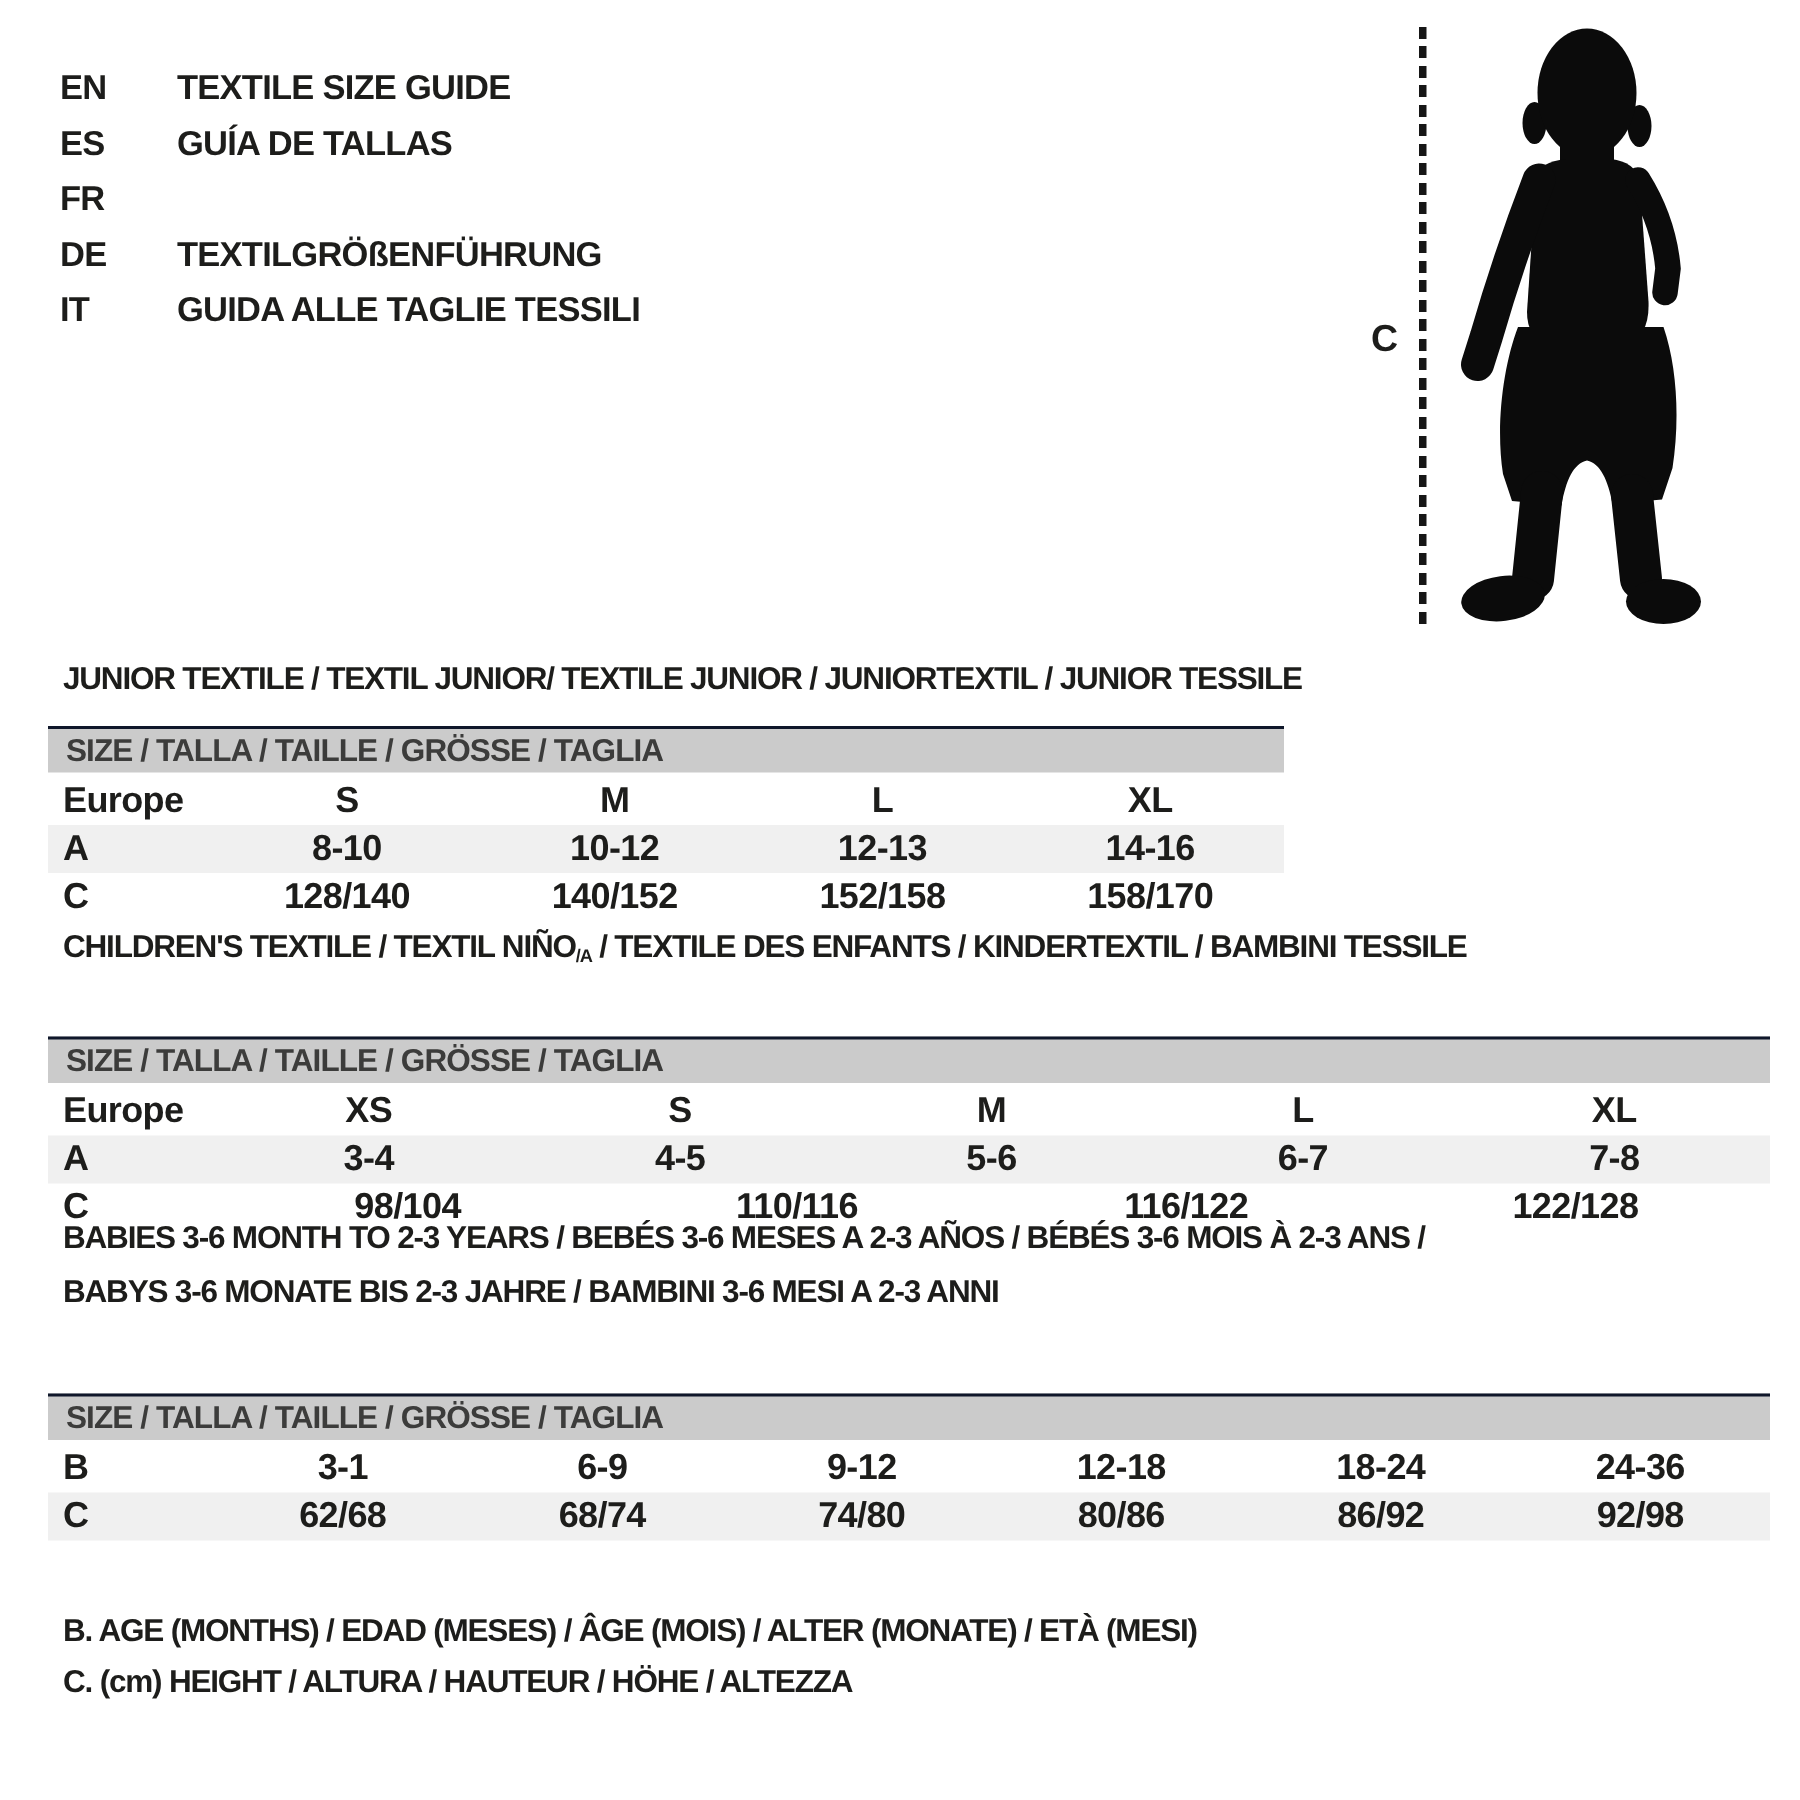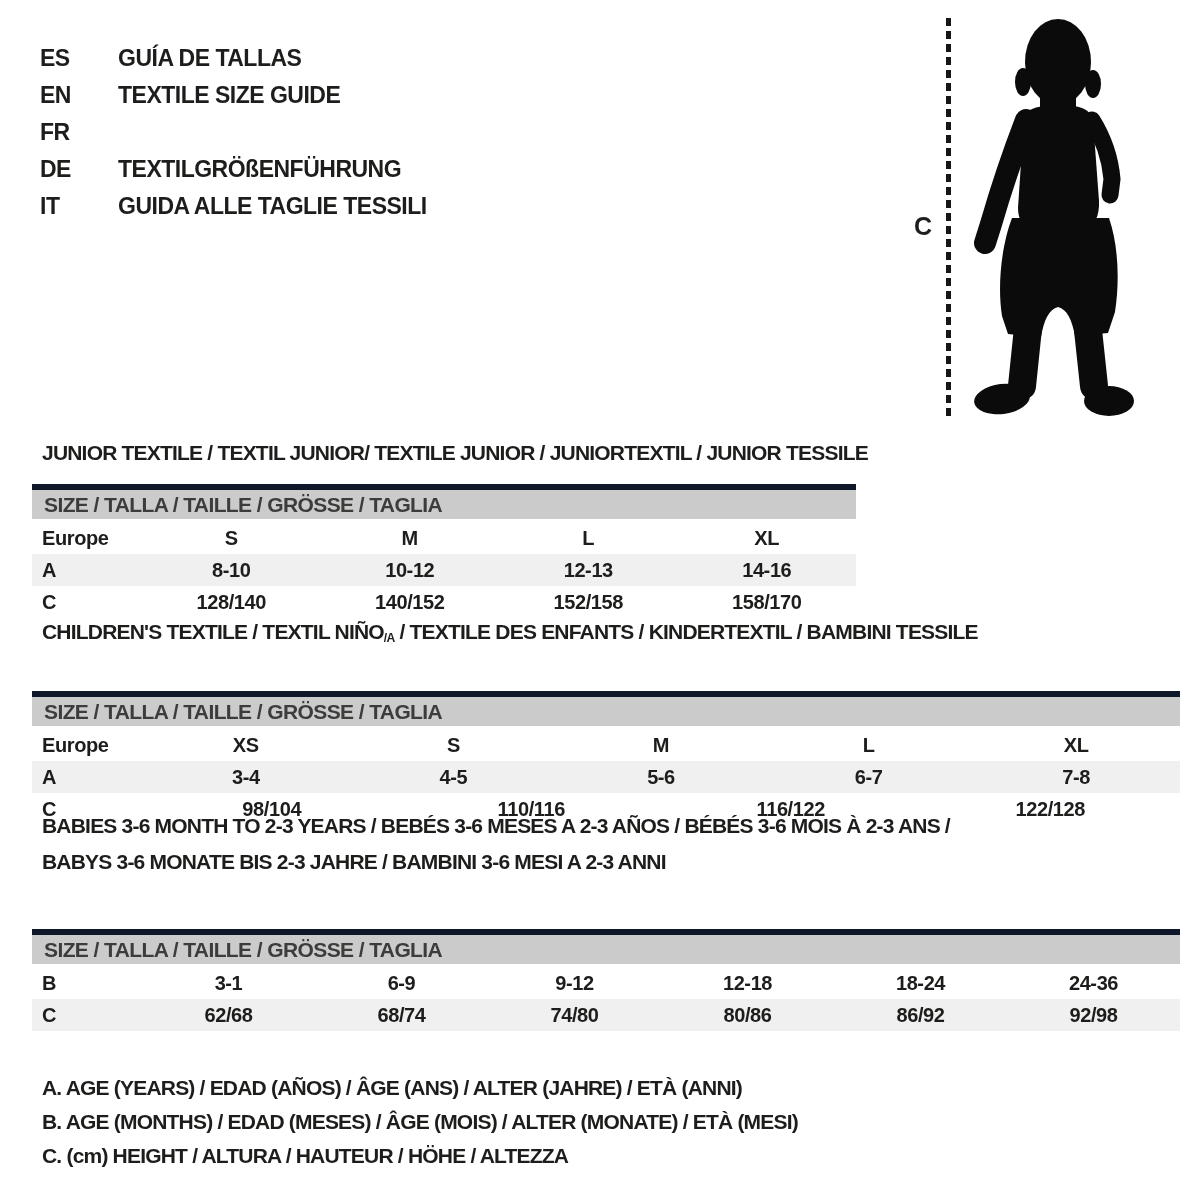--- a/index.html
+++ b/index.html
@@ -22,43 +22,43 @@
   
   .section-title { position:absolute; left:42px; font-size:21px; letter-spacing:-0.8px; white-space:nowrap; line-height:24px; }
   .sub-a { font-size:0.58em; vertical-align:-0.28em; }
   
   .size-table { position:absolute; left:32px; }
   .w-junior { width:824px; }
   .w-full { width:1148px; }
   .t-head {
     height:29px; line-height:29px; background:#cbcbcb; color:#3c3c3b;
     padding-left:12px; font-size:21px; letter-spacing:-0.6px; margin-bottom:3px;
-    border-top:6px solid #0f172a;
+    border-top:2px solid #0f172a;
   }
-  .t-row { display:flex; height:32px; line-height:32px; font-size:20px; letter-spacing:-0.4px; }
+  .t-row { display:flex; height:32px; line-height:32px; font-size:24px; letter-spacing:-0.4px; }
   .t-row.shaded { background:#f0f0f0; }
   .t-label { width:100px; padding-left:10px; }
   .t-cell { flex:1; text-align:center; }
   
   .legend-block { position:absolute; left:42px; top:1071px; }
   .legend-line { height:34px; line-height:34px; font-size:21px; letter-spacing:-0.8px; white-space:nowrap; }
 </style>
 </head>
 <body>
 
 <div class="canvas">
 
   <div class="lang-block">
     <div class="lang-row">
+      <span class="lang-code">EN</span>
+      <span class="lang-title">TEXTILE SIZE GUIDE</span>
+    </div>
+    <div class="lang-row">
       <span class="lang-code">ES</span>
       <span class="lang-title">GUÍA DE TALLAS</span>
-    </div>
-    <div class="lang-row">
-      <span class="lang-code">EN</span>
-      <span class="lang-title">TEXTILE SIZE GUIDE</span>
     </div>
     <div class="lang-row">
       <span class="lang-code">FR</span>
     </div>
     <div class="lang-row">
       <span class="lang-code">DE</span>
       <span class="lang-title">TEXTILGRÖßENFÜHRUNG</span>
     </div>
     <div class="lang-row">
       <span class="lang-code">IT</span>
@@ -161,18 +161,17 @@
       <div class="t-cell">62/68</div>
       <div class="t-cell">68/74</div>
       <div class="t-cell">74/80</div>
       <div class="t-cell">80/86</div>
       <div class="t-cell">86/92</div>
       <div class="t-cell">92/98</div>
     </div>
   </div>
 
   <div class="legend-block">
-    <div class="legend-line">A. AGE (YEARS) / EDAD (AÑOS) / ÂGE (ANS) / ALTER (JAHRE) / ETÀ (ANNI)</div>
     <div class="legend-line">B. AGE (MONTHS) / EDAD (MESES) / ÂGE (MOIS) / ALTER (MONATE) / ETÀ (MESI)</div>
     <div class="legend-line">C. (cm) HEIGHT / ALTURA / HAUTEUR / HÖHE / ALTEZZA</div>
   </div>
 
 </div>
 
 </body></html>

